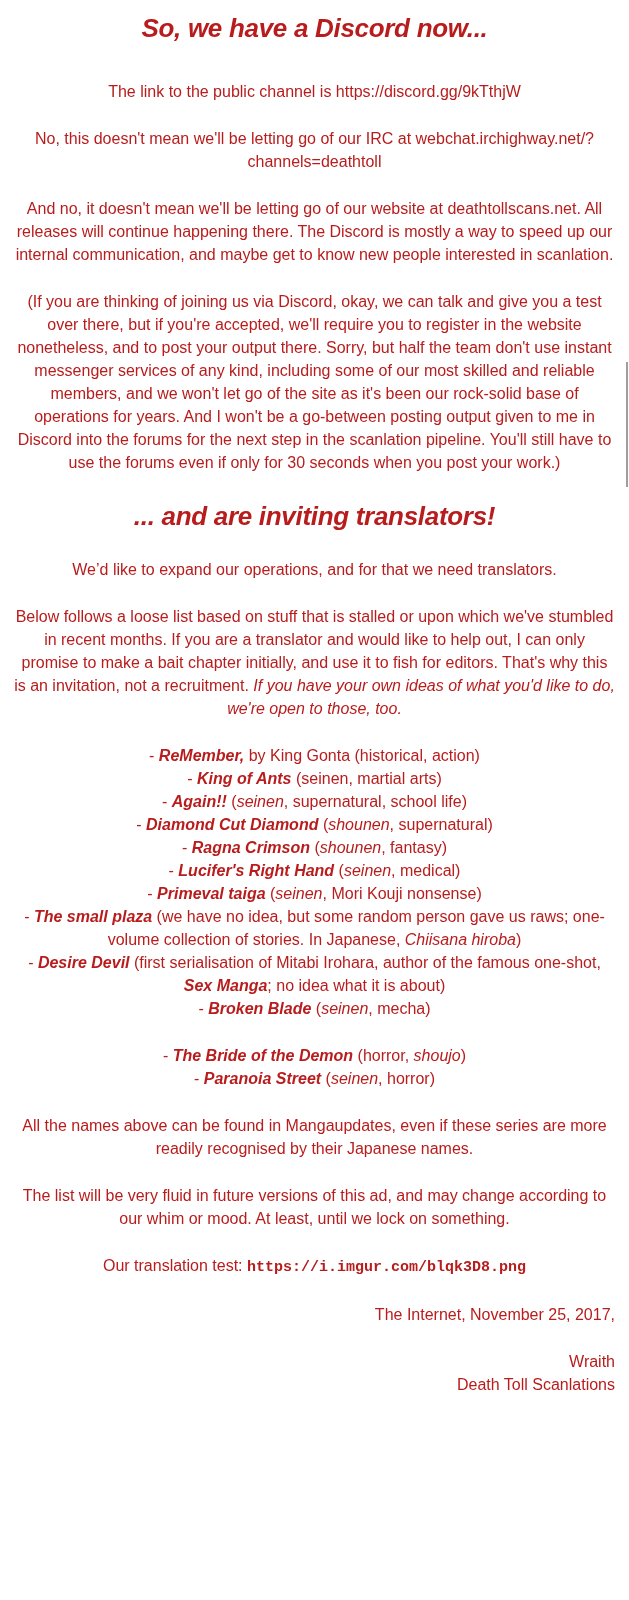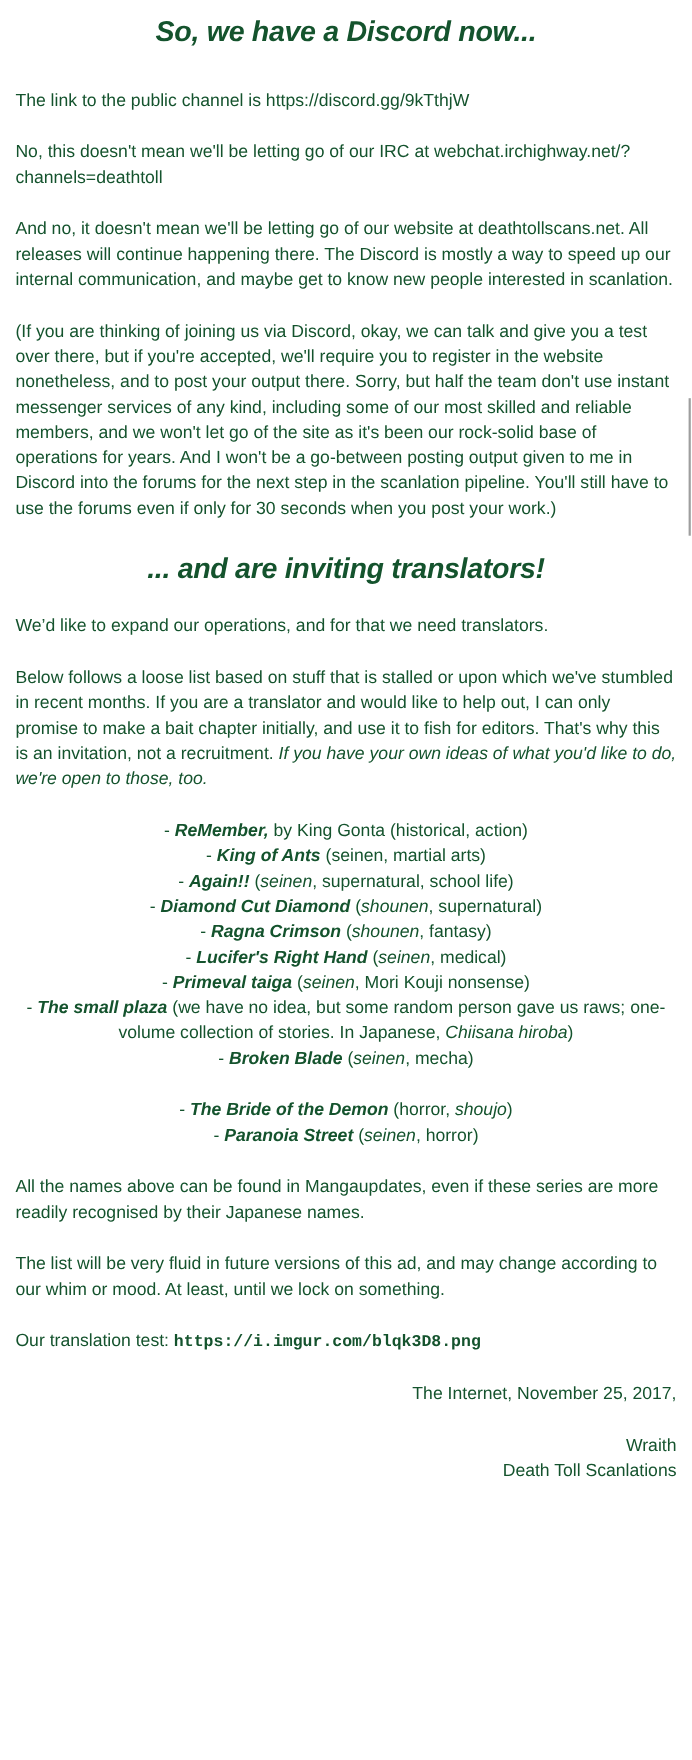--- a/index.html
+++ b/index.html
@@ -3,40 +3,41 @@
 <meta charset="utf-8">
 <style>
   html, body { margin: 0; padding: 0; background: #ffffff; }
   .page {
     position: relative;
     width: 629px;
     height: 1600px;
     background: #ffffff;
     overflow: hidden;
     font-family: "Liberation Sans", "DejaVu Sans", sans-serif;
-    color: #14532d;
+    color: #b91c1c;
   }
   .doc { padding: 10px 14px 0 14px; }
   .heading {
     font-size: 26px;
     line-height: 36px;
     font-weight: bold;
     font-style: italic;
     text-align: center;
     margin: 0 0 34px 0;
     letter-spacing: -0.3px;
   }
   .heading + * { }
   .heading.mid { margin-top: 14px; margin-bottom: 24px; }
   .para {
     font-size: 16px;
     line-height: 23px;
     margin: 0 0 24px 0;
     white-space: pre-line;
     hyphens: manual;
+    text-align: center;
   }
   .list { margin: 0 0 24px 0; }
   .list-item {
     font-size: 16px;
     line-height: 23px;
     white-space: normal;
     text-align: center;
   }
   .signature { text-align: right; }
   .i  { font-style: italic; }
@@ -70,20 +71,21 @@
       <div class="para"><span>Below follows a loose list based on stuff that is stalled or upon which we've stumbled in recent months. If you are a translator and would like to help out, I can only promise to make a bait chapter initially, and use it to fish for editors. That's why this is an invitation, not a recruitment. </span><span class="i">If you have your own ideas of what you'd like to do, we're open to those, too.</span></div>
       <div class="list">
         <div class="list-item"><span>- </span><span class="bi">ReMember,</span><span> by King Gonta (historical, action)</span></div>
         <div class="list-item"><span>- </span><span class="bi">King of Ants</span><span> (seinen, martial arts)</span></div>
         <div class="list-item"><span>- </span><span class="bi">Again!!</span><span> (</span><span class="i">seinen</span><span>, supernatural, school life)</span></div>
         <div class="list-item"><span>- </span><span class="bi">Diamond Cut Diamond</span><span> (</span><span class="i">shounen</span><span>, supernatural)</span></div>
         <div class="list-item"><span>- </span><span class="bi">Ragna Crimson</span><span> (</span><span class="i">shounen</span><span>, fantasy)</span></div>
         <div class="list-item"><span>- </span><span class="bi">Lucifer's Right Hand</span><span> (</span><span class="i">seinen</span><span>, medical)</span></div>
         <div class="list-item"><span>- </span><span class="bi">Primeval taiga</span><span> (</span><span class="i">seinen</span><span>, Mori Kouji nonsense)</span></div>
         <div class="list-item"><span>- </span><span class="bi">The small plaza</span><span> (we have no idea, but some random person gave us raws; one-volume collection of stories. In Japanese, </span><span class="i">Chiisana hiroba</span><span>)</span></div>
+        <div class="list-item"><span>- </span><span class="bi">Desire Devil</span><span> (first serialisation of Mitabi Irohara, author of the famous one-shot, </span><span class="bi">Sex Manga</span><span>; no idea what it is about)</span></div>
         <div class="list-item"><span>- </span><span class="bi">Broken Blade</span><span> (</span><span class="i">seinen</span><span>, mecha)</span></div>
       </div>
       <div class="list">
         <div class="list-item"><span>- </span><span class="bi">The Bride of the Demon</span><span> (horror, </span><span class="i">shoujo</span><span>)</span></div>
         <div class="list-item"><span>- </span><span class="bi">Paranoia Street</span><span> (</span><span class="i">seinen</span><span>, horror)</span></div>
       </div>
       <div class="para"><span>All the names above can be found in Mangaupdates, even if these series are more readily recognised by their Japanese names.</span></div>
       <div class="para"><span>The list will be very fluid in future versions of this ad, and may change ac­cording to our whim or mood. At least, until we lock on something.</span></div>
       <div class="para"><span>Our translation test: </span><span class="mono">https://i.imgur.com/blqk3D8.png</span></div>
       <div class="para signature"><span>The Internet, November 25, 2017,</span></div>

